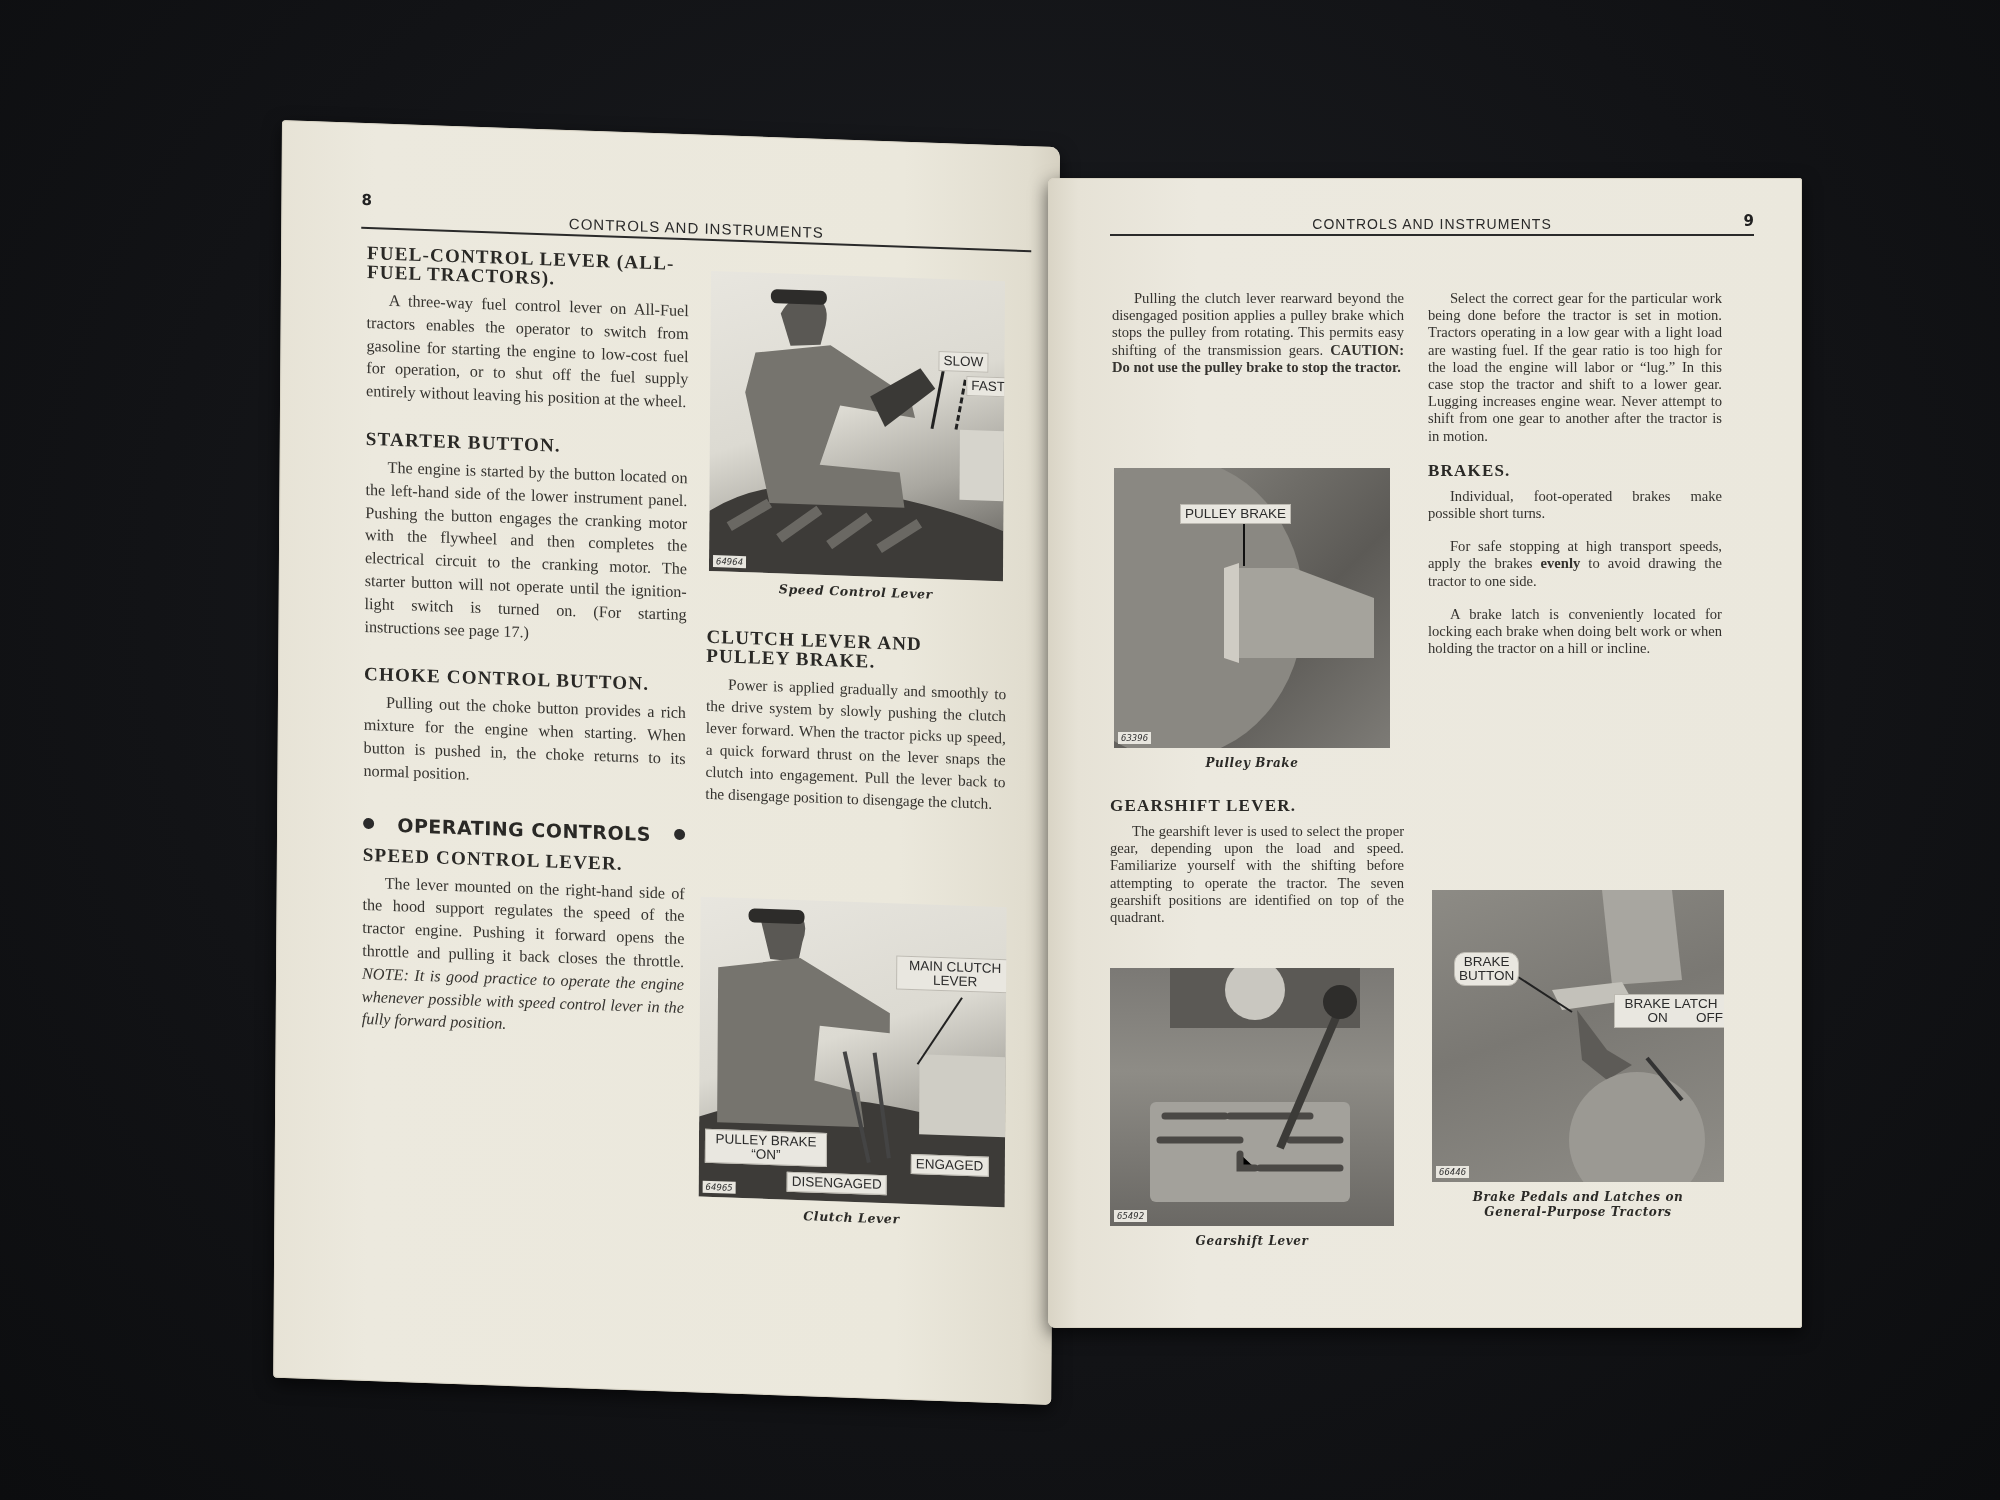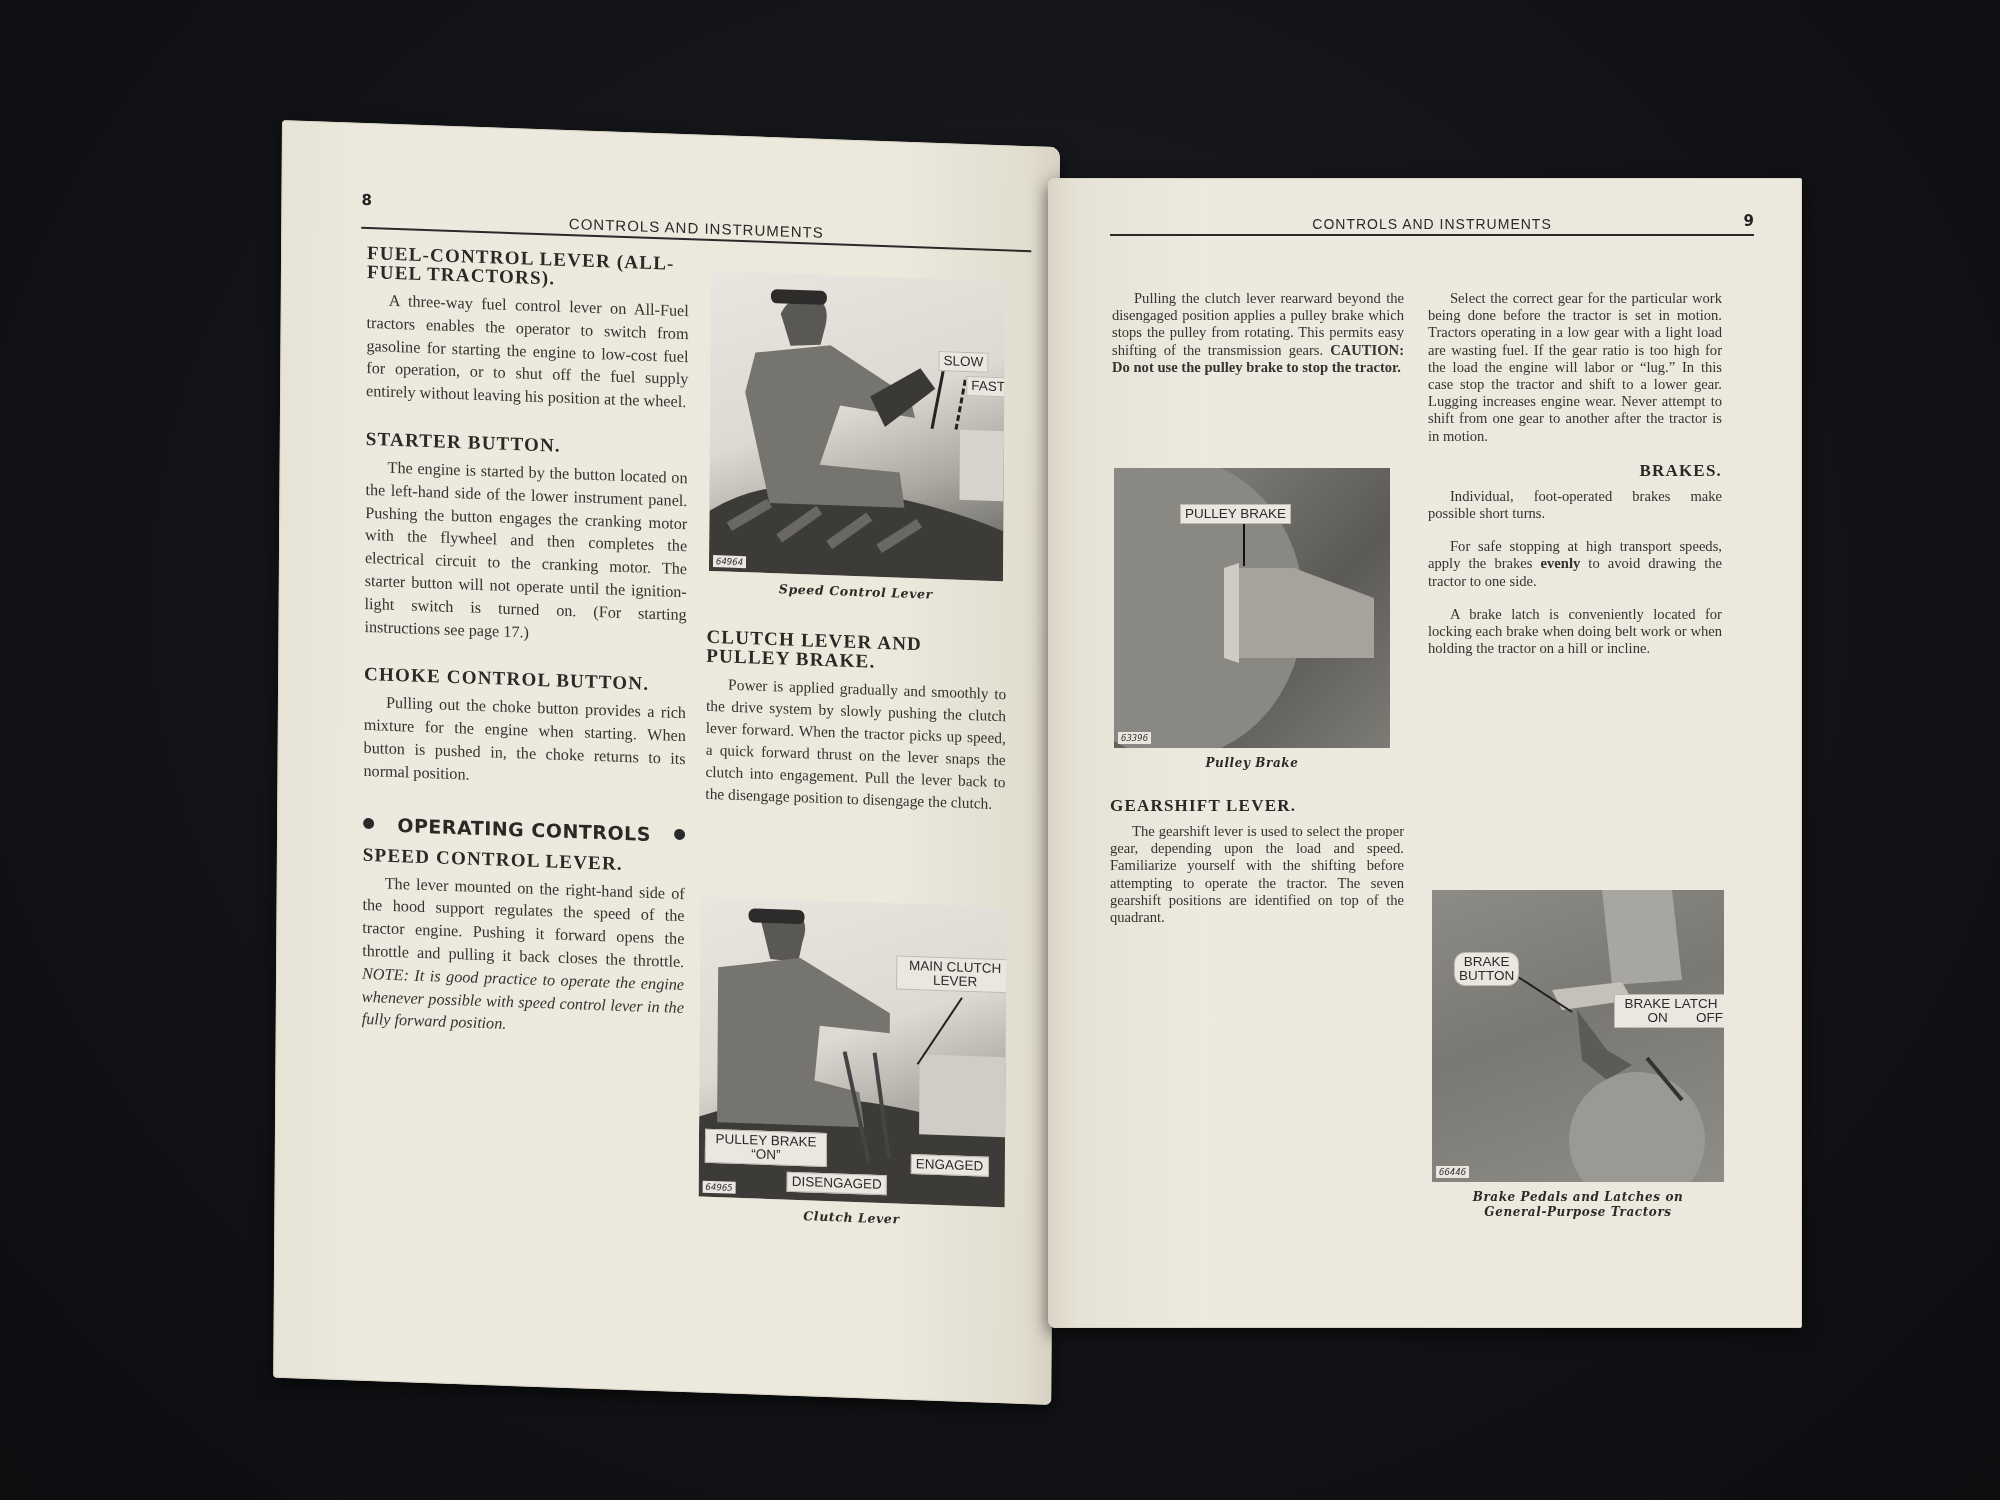--- a/index.html
+++ b/index.html
@@ -176,24 +176,38 @@
       <span class="photo-id">63396</span>
     </div>
     <div class="caption" style="font-size:12px;">Pulley Brake</div>
   </div>
 
   <div class="col" style="left:62px; top:618px; width:294px;">
     <h2>GEARSHIFT LEVER.</h2>
     <p>The gearshift lever is used to select the proper gear, depending upon the load and speed. Familiarize yourself with the shifting before attempting to operate the tractor. The seven gearshift positions are identified on top of the quadrant.</p>
   </div>
 
+  <div class="figure" style="left:62px; top:790px; width:284px;">
+    <div class="photo" style="height:258px; background:linear-gradient(180deg,#7b7975 0%,#8e8c86 40%,#6a6864 100%);">
+      <svg width="284" height="258" viewBox="0 0 284 258">
+        <rect x="60" y="0" width="190" height="60" fill="#5b5955"></rect>
+        <circle cx="145" cy="22" r="30" fill="#c9c7c0"></circle>
+        <rect x="40" y="134" width="200" height="100" rx="6" fill="#a3a19b"></rect>
+        <path d="M55 148 L115 148 M50 172 L130 172 M120 148 L200 148 M130 186 L130 200 L145 200 M150 200 L200 200 M180 172 L230 172 M180 200 L230 200" stroke="#4a4845" stroke-width="7" stroke-linecap="round"></path>
+        <line x1="170" y1="180" x2="230" y2="40" stroke="#3c3b38" stroke-width="8"></line>
+        <circle cx="230" cy="34" r="17" fill="#2e2d2b"></circle>
+      </svg>
+      <span class="photo-id">65492</span>
+    </div>
+    <div class="caption" style="font-size:12px;">Gearshift Lever</div>
+  </div>
 
   <div class="col" style="left:380px; top:112px; width:294px;">
     <p>Select the correct gear for the particular work being done before the tractor is set in motion. Tractors operating in a low gear with a light load are wasting fuel. If the gear ratio is too high for the load the engine will labor or “lug.” In this case stop the tractor and shift to a lower gear. Lugging increases engine wear. Never attempt to shift from one gear to another after the tractor is in motion.</p>
-    <h2 style="margin-top:12px;text-align:right;">BRAKES.</h2>
+    <h2 style="margin-top:12px;">BRAKES.</h2>
     <p>Individual, foot-operated brakes make possible short turns.</p>
     <p>
       <span>For safe stopping at high transport speeds, apply the brakes </span><span class="bold">evenly</span><span> to avoid drawing the tractor to one side.</span>
     </p>
     <p>A brake latch is conveniently located for locking each brake when doing belt work or when holding the tractor on a hill or incline.</p>
   </div>
 
   <div class="figure" style="left:384px; top:712px; width:292px;">
     <div class="photo" style="height:292px; background:linear-gradient(160deg,#8d8b85 0%,#7a7873 45%,#8f8d87 100%);">
       <svg width="292" height="292" viewBox="0 0 292 292">

